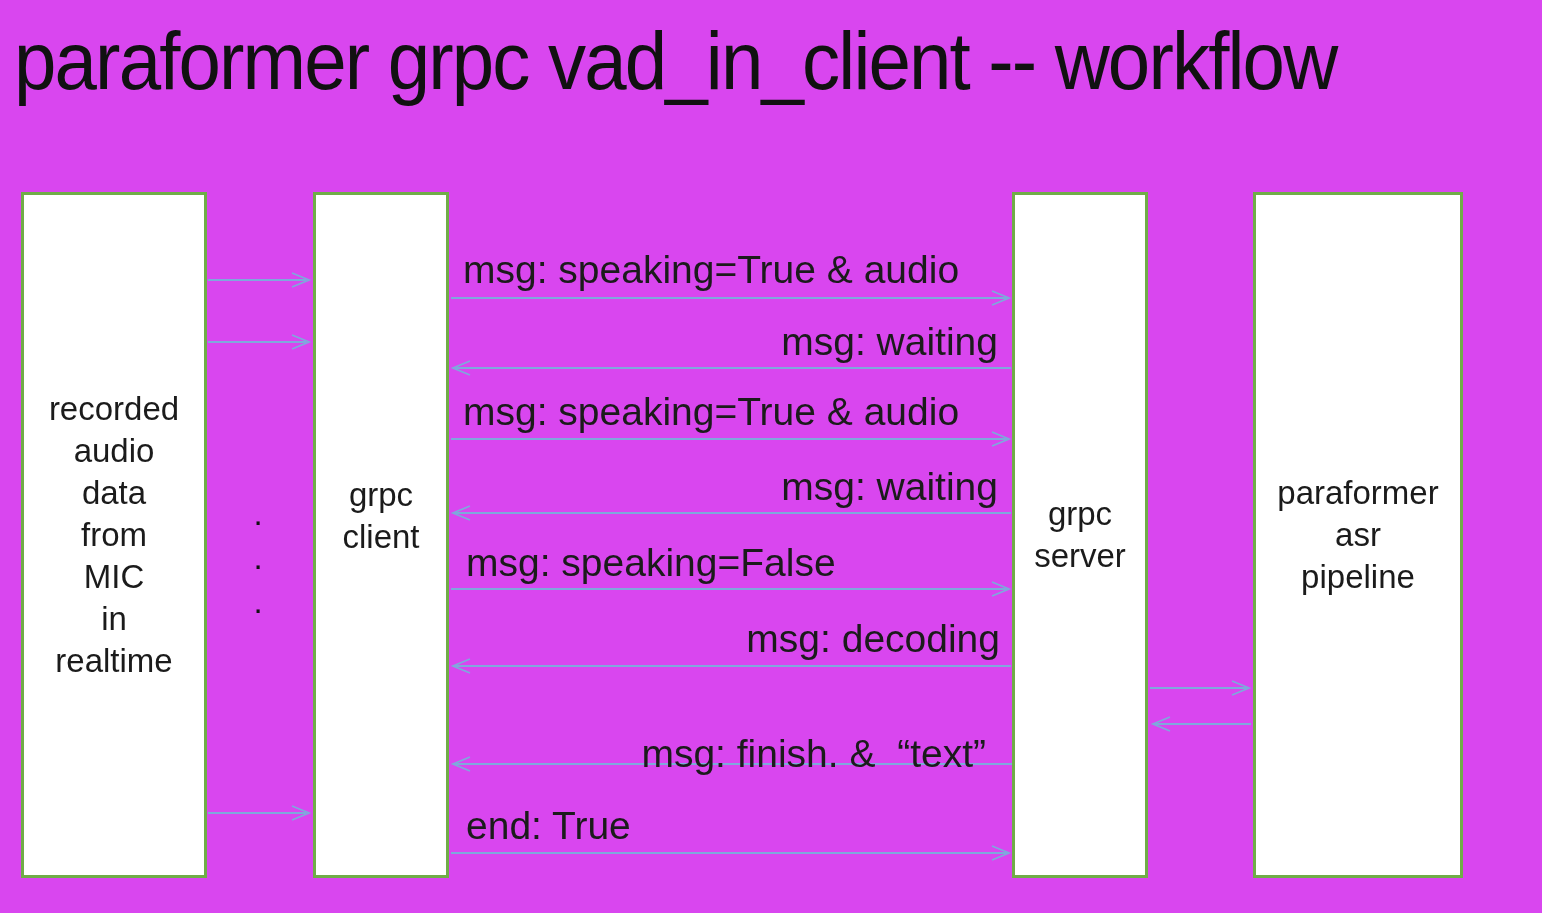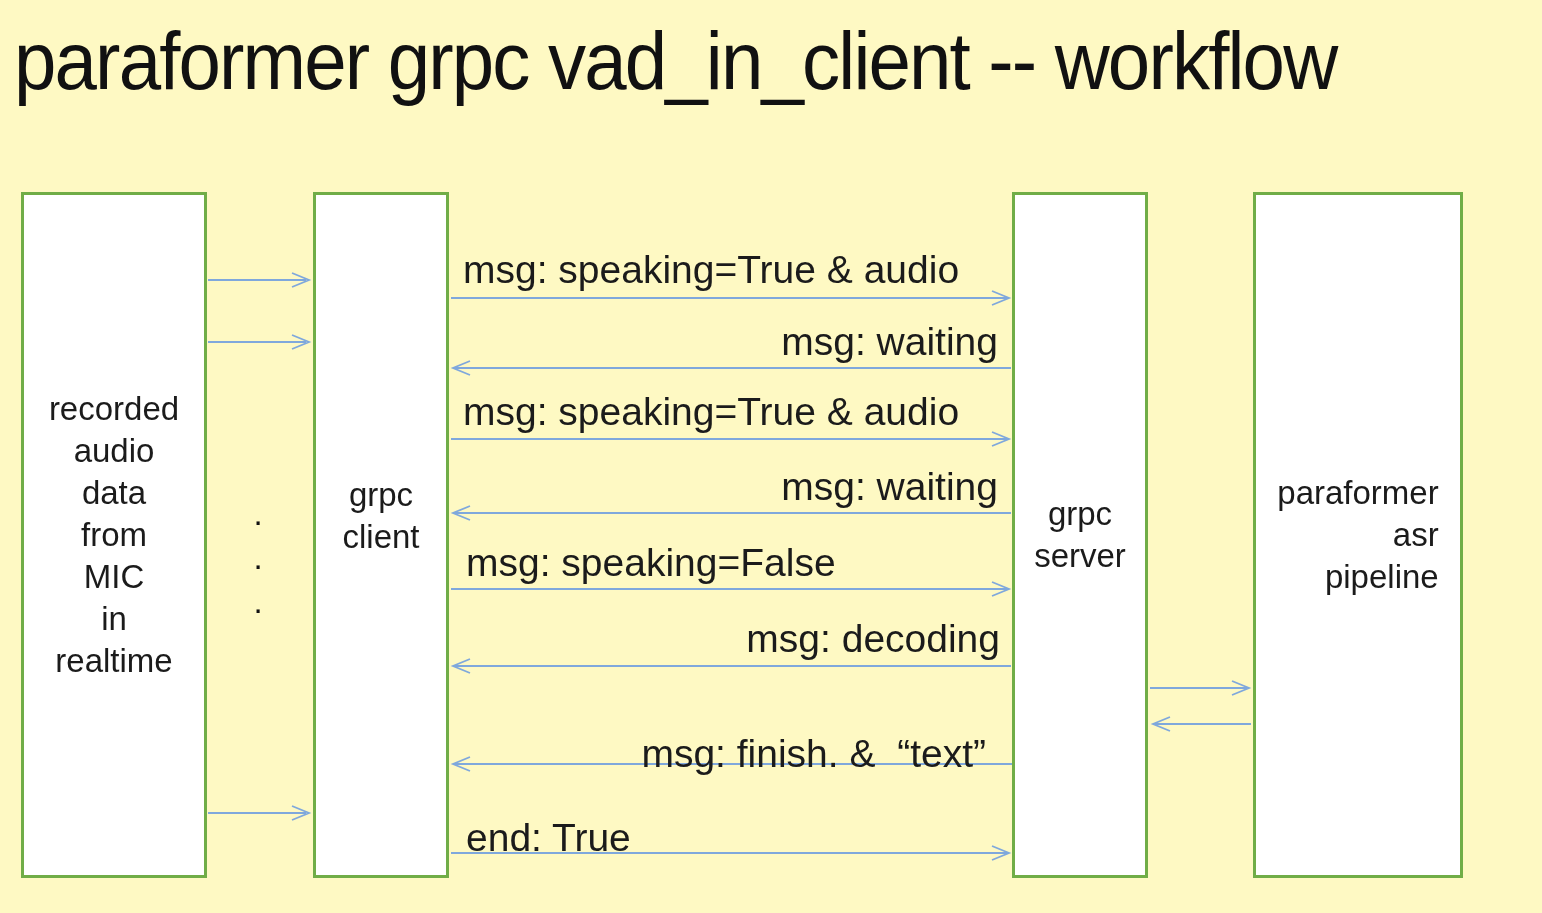--- a/index.html
+++ b/index.html
@@ -4,21 +4,21 @@
 <style>
   html, body {
     margin: 0;
     padding: 0;
     background: #ffffff;
   }
   .canvas {
     position: relative;
     width: 1542px;
     height: 913px;
-    background: #fef9c3;
+    background: #d946ef;
     overflow: hidden;
     font-family: "Liberation Sans", sans-serif;
     color: var(--text, #1b1b1b);
   }
   .title {
     position: absolute;
     left: 14px;
     top: 14px;
     margin: 0;
     font-size: 82px;
@@ -42,21 +42,21 @@
   .node-label {
     font-size: 33px;
     line-height: 42px;
     white-space: pre-line;
     color: var(--text, #1b1b1b);
   }
   .node-mic        { left: 21px;   top: 192px; width: 186px; height: 686px; }
   .node-client     { left: 313px;  top: 192px; width: 136px; height: 686px; }
   .node-client .node-label { padding-bottom: 38px; }
   .node-server     { left: 1012px; top: 192px; width: 136px; height: 686px; }
-  .node-paraformer { left: 1253px; top: 192px; width: 210px; height: 686px; text-align: right; }
+  .node-paraformer { left: 1253px; top: 192px; width: 210px; height: 686px; }
 
   .msg {
     position: absolute;
     font-size: 39px;
     line-height: 40px;
     white-space: pre;
     color: var(--text, #1b1b1b);
   }
   .ellipsis {
     position: absolute;
@@ -183,15 +183,15 @@
   <div class="msg" style="left:463px; top:392px;">msg: speaking=True &amp; audio</div>
 
   <div class="msg" style="right:544px; top:467px;">msg: waiting</div>
 
   <div class="msg" style="left:466px; top:543px;">msg: speaking=False</div>
 
   <div class="msg" style="right:542px; top:619px;">msg: decoding</div>
 
   <div class="msg" style="right:556px; top:719px;margin-top:15px;">msg: finish. &amp;  “text”</div>
 
-  <div class="msg" style="left:466px; top:806px;margin-top:12px;">end: True</div>
+  <div class="msg" style="left:466px; top:806px;">end: True</div>
 
 </div>
 
 </body></html>

